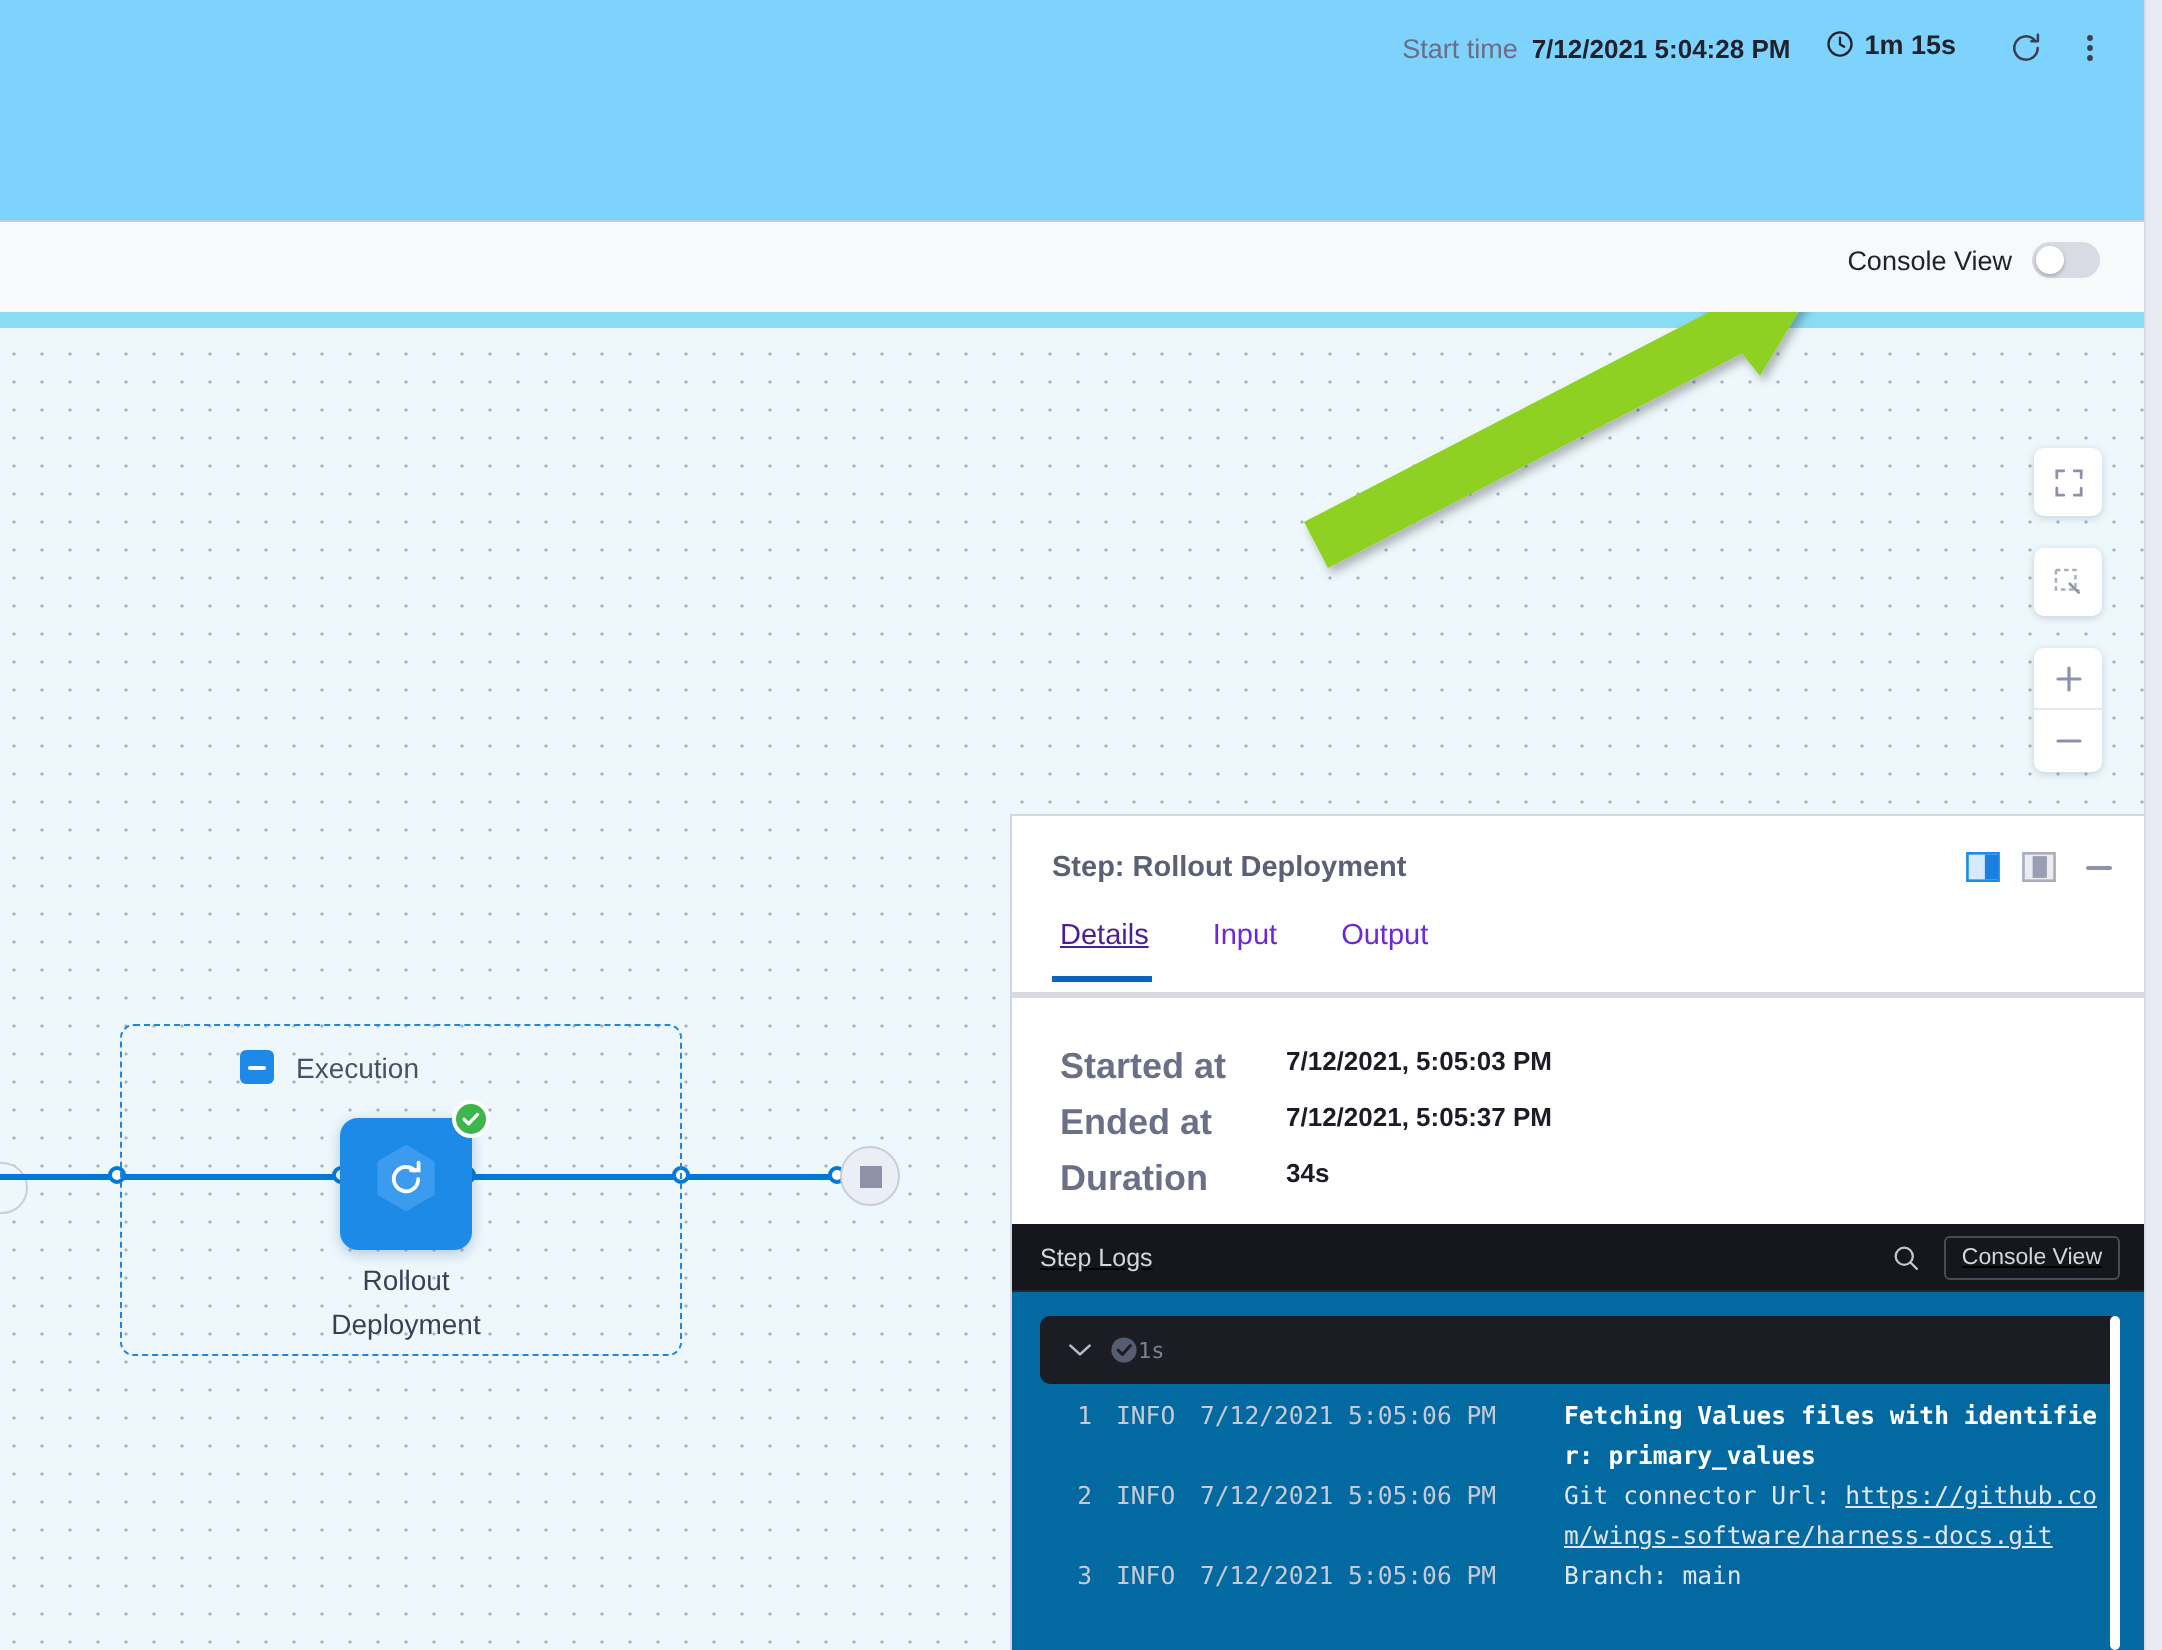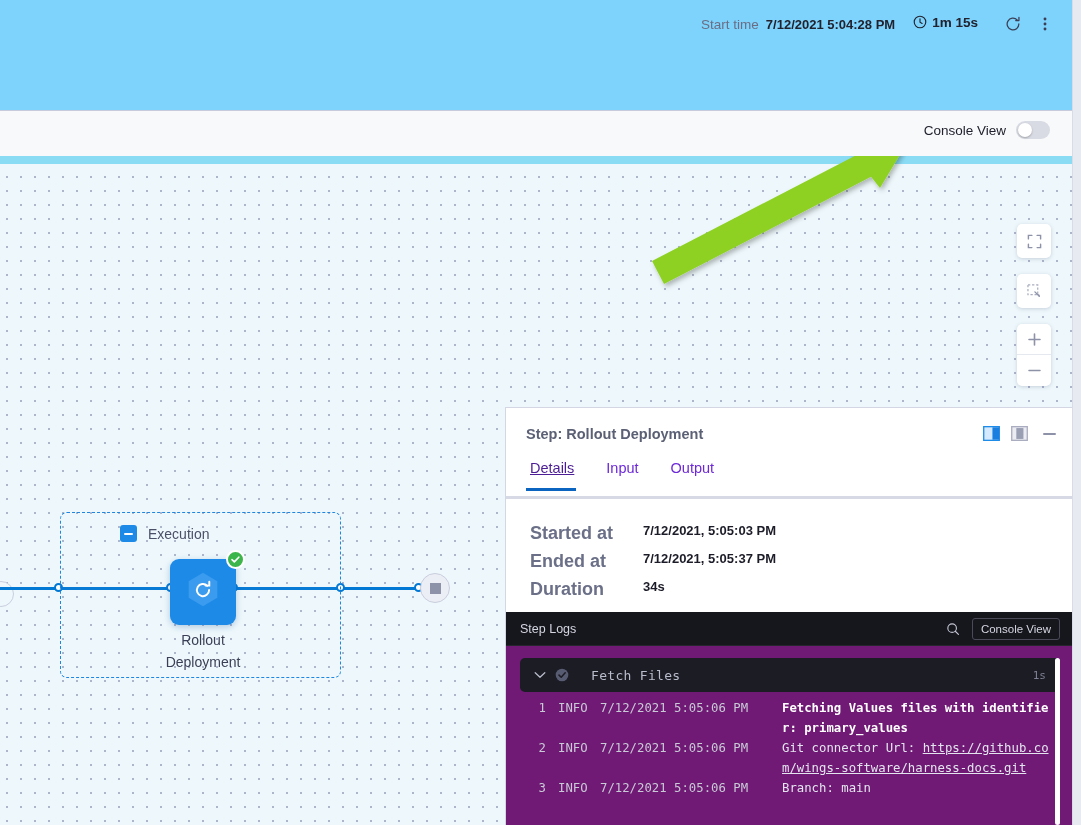--- a/index.html
+++ b/index.html
@@ -252,21 +252,21 @@
     padding: 24px 0 0 24px;
   }
   .kv-row { display: flex; margin-bottom: 7px; }
   .kv-key {
     width: 113px; font-size: 18px; color: #6b7088; font-weight: 600;
   }
   .kv-val { font-size: 13px; color: #1c1c28; font-weight: 600; }
 
   
   .logs {
-    flex: 1; background: #701a75; position: relative; overflow: hidden;
+    flex: 1; background: #0369a1; position: relative; overflow: hidden; text-decoration: underline;
   }
   .logs-head {
     height: 34px; background: #16161d;
     border-bottom: 1px solid #26262f;
     display: flex; align-items: center; padding: 0 12px 0 14px;
   }
   .logs-title { font-size: 12.5px; color: #d4d6e0; flex: 1; }
   .logs-search { width: 22px; height: 22px; display:flex; align-items:center; justify-content:center; cursor:pointer; }
   .cv-chip {
     margin-left: 8px; border: 1px solid #4a4a59; border-radius: 3px;
@@ -507,21 +507,20 @@
             <svg width="12" height="8" viewBox="0 0 12 8" fill="none">
               <path d="M1.2 1.8 L6 6.2 L10.8 1.8" stroke="#b8bbc9" stroke-width="1.3" stroke-linecap="round" stroke-linejoin="round"></path>
             </svg>
           </span>
           <span class="sec-status">
             <svg width="14" height="14" viewBox="0 0 14 14">
               <circle cx="7" cy="7" r="6.3" fill="#585c72"></circle>
               <path d="M4 7.1 L6.2 9.2 L10.2 4.8" stroke="#1c1c25" stroke-width="1.5" fill="none" stroke-linecap="round" stroke-linejoin="round"></path>
             </svg>
           </span>
-          <span class="sec-name">Fetch Files</span>
           <span class="sec-time">1s</span>
         </div>
 
         <div class="log-rows">
           <div class="log-row">
             <span class="lr-num">1</span>
             <span class="lr-level">INFO</span>
             <span class="lr-ts">7/12/2021 5:05:06 PM</span>
             <span class="lr-msg bold">Fetching Values files with identifier: primary_values</span>
           </div>

